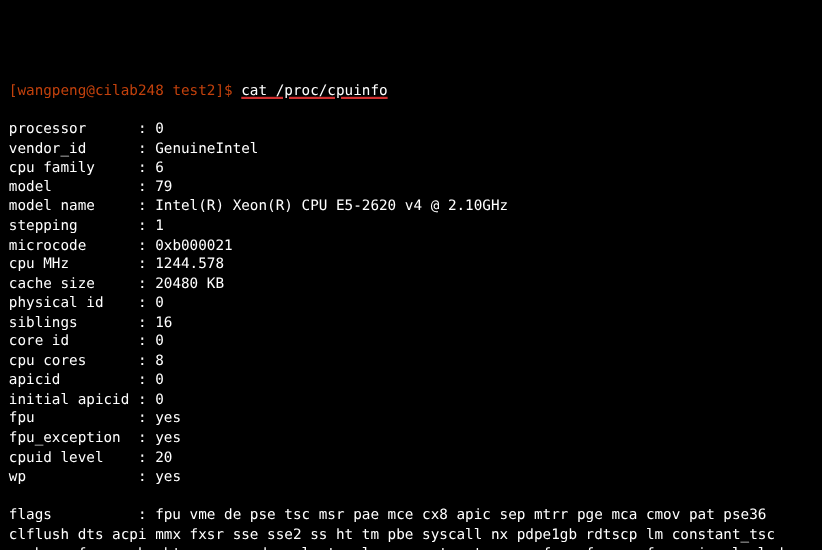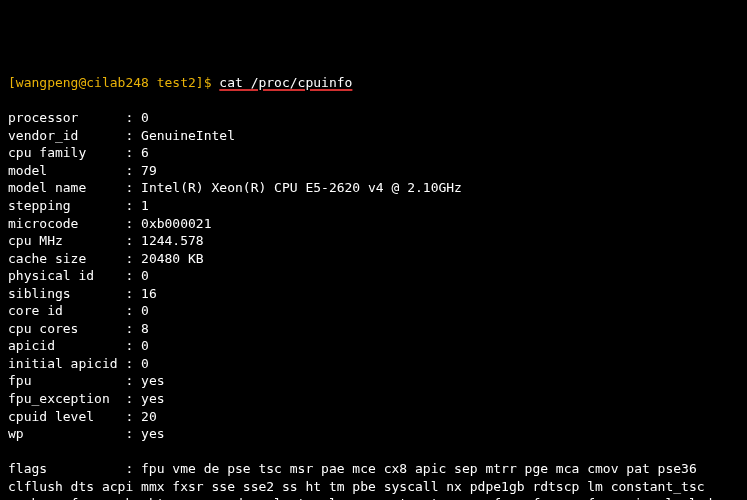--- a/index.html
+++ b/index.html
@@ -10,21 +10,21 @@
     body {
       background: #000;
       color: #fff;
       font-family: 'Menlo', 'Monaco', 'Consolas', monospace;
       font-size: 13px;
       line-height: 1.35;
       padding: 4px 8px;
       width: 747px;
       white-space: pre-wrap;
     }
-    .prompt { color: #eab308; margin-top: 40px; }
+    .prompt { color: #c2410c; margin-top: 40px; }
     .cmd {
       color: #fff;
       text-decoration: underline;
       text-decoration-color: #d03030;
       text-decoration-thickness: 2px;
       text-underline-offset: 2px;
     }
     .line { white-space: pre; }
     .key {
       display: inline-block;

